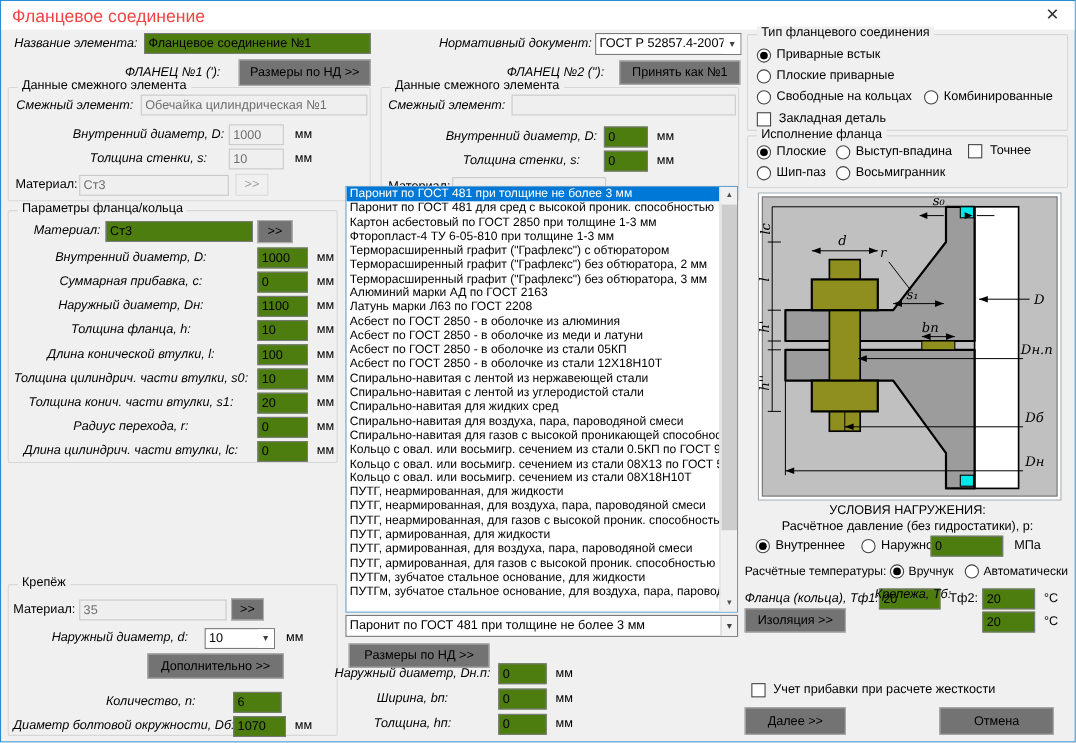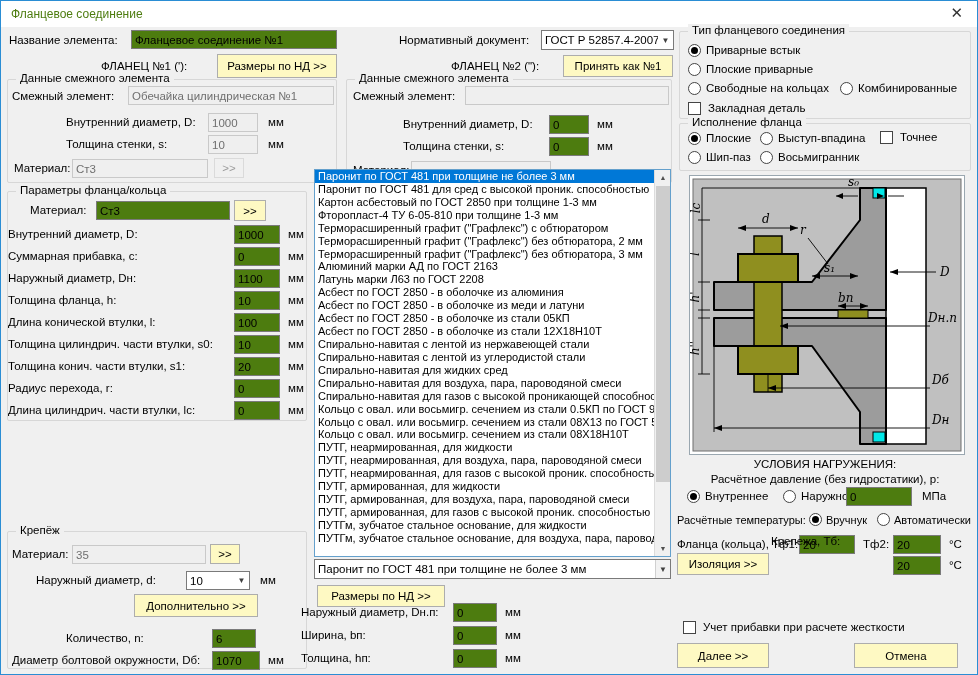--- a/index.html
+++ b/index.html
@@ -1,29 +1,29 @@
 <!DOCTYPE html>
 <html><head>
 <meta charset="utf-8">
 <style>
   * { margin:0; padding:0; box-sizing:border-box; }
   html,body { background:#d7e4ef; }
   body { font-family:"Liberation Sans", sans-serif; }
   #win { position:relative; width:978px; height:675px; background:#f0f0f0;
          border:1px solid #2a8dd4; overflow:hidden; }
   .titlebar { position:absolute; left:0; top:0; width:100%; height:26px; background:#fff; }
-  .title { position:absolute; left:10px; top:6px; font-size:12px; color:#4d7c0f; }
+  .title { position:absolute; left:10px; top:6px; font-size:16px; color:#ef4444; }
   .close { position:absolute; right:14px; top:3px; font-size:15px; color:#333; cursor:default; }
   .lbl { position:absolute; font-size:11.5px; color:#000; white-space:nowrap; }
-  .lbl.r { text-align:left; }
+  .lbl.r { text-align:center;font-style:italic; }
   .lbl.c { text-align:center; }
   .inp { position:absolute; border:1px solid #7a7a7a; background:#4d7c0f;
          font:11.5px "Liberation Sans", sans-serif; padding:0 3px; height:19px; color:#000; }
   .inp.dis { background:#efefef; border-color:#c9c9c9; color:#6f6f6f; }
-  .btn { position:absolute; background:#fef9c3; border:1px solid #adadad;
+  .btn { position:absolute; background:#737373; border:1px solid #adadad;
          font:11.5px "Liberation Sans", sans-serif; display:flex; align-items:center;
          justify-content:center; cursor:default; }
   .btn.dis { color:#9c9c9c; background:#f0f0f0; border-color:#dadada; }
   .grp { position:absolute; border:1px solid #d7d7d7; border-radius:2px; }
   .grp-title { position:absolute; top:-8px; left:8px; background:#f0f0f0; padding:0 4px;
                font-size:11.5px; white-space:nowrap; }
   .radio { position:absolute; width:13px; height:13px; border:1px solid #444;
            border-radius:50%; background:#fff; }
   .radio.on::after { content:""; position:absolute; left:2px; top:2px; width:7px; height:7px;
            border-radius:50%; background:#000; }

